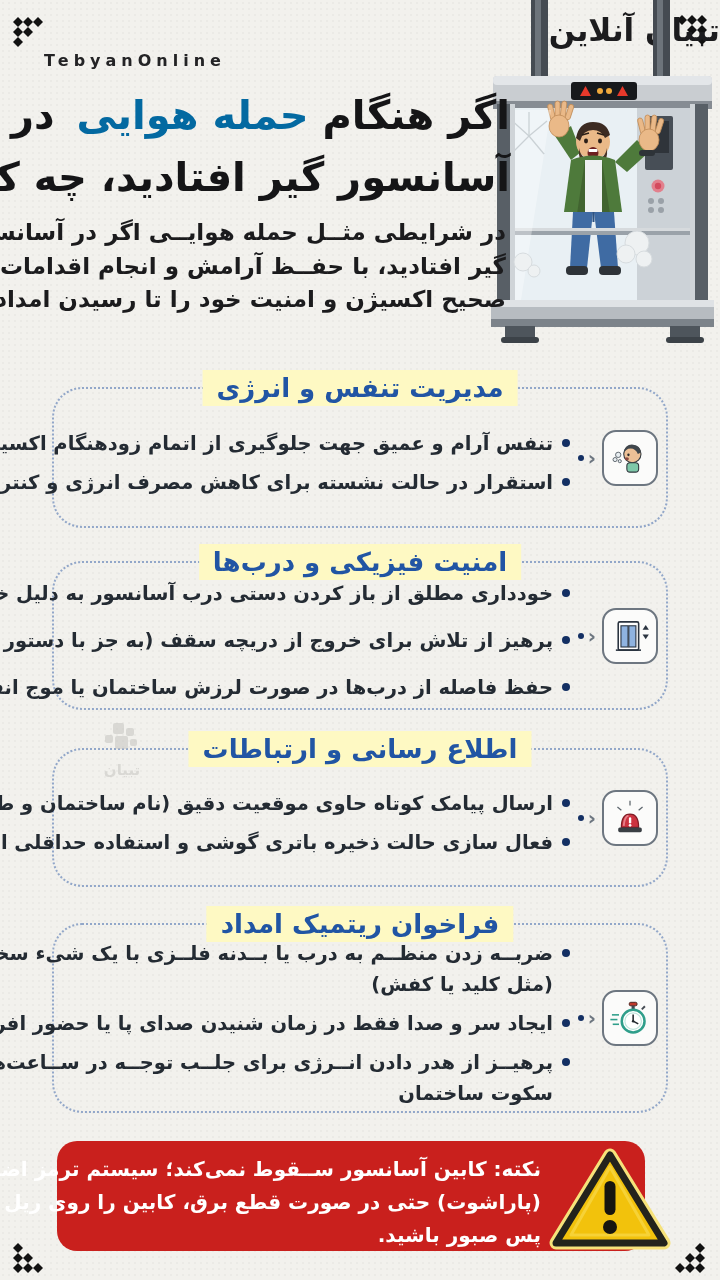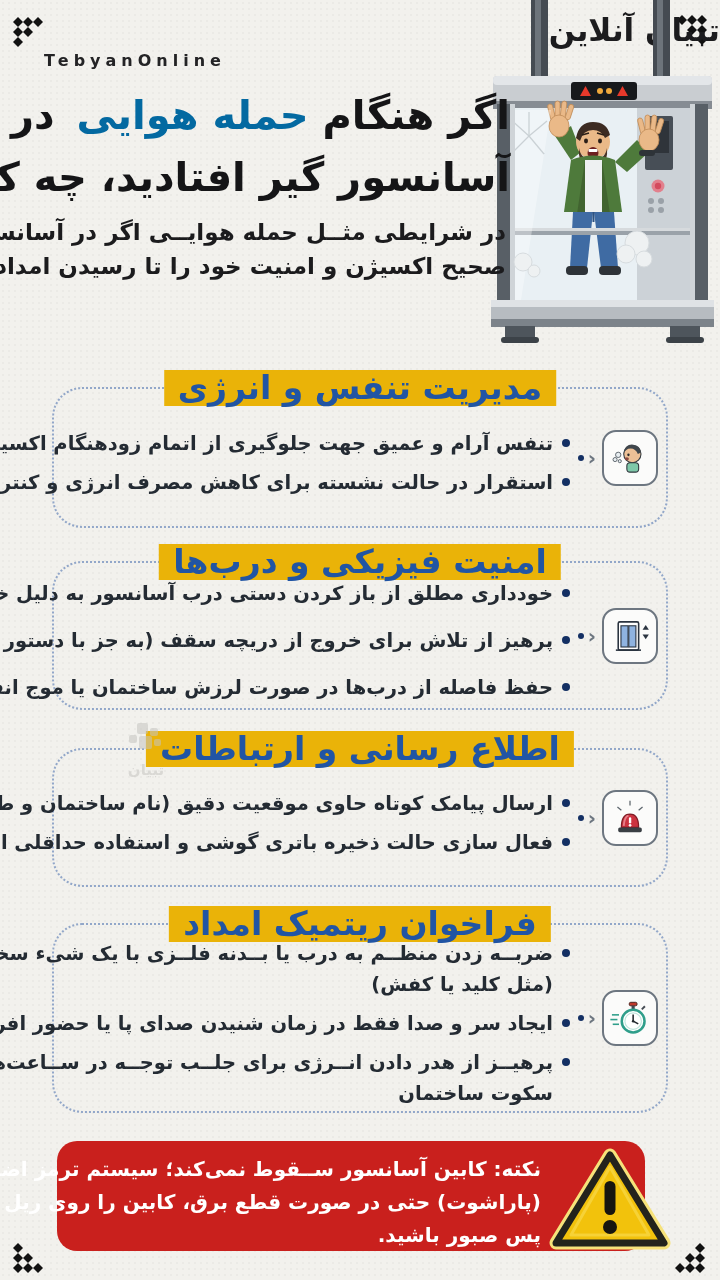--- a/index.html
+++ b/index.html
@@ -30,37 +30,37 @@
          font-weight:bold;font-size:23px;line-height:33.5px;color:#1b1b1d;white-space:nowrap;}
   
   .elevator{left:487px;top:0;width:231px;height:375px;}
   .elevator svg{display:block;width:100%;height:100%;}
   
   .card{left:52px;width:616px;border:2px dotted #92a7c9;border-radius:30px;
         direction:rtl;box-sizing:border-box;
         display:flex;flex-direction:column;justify-content:center;gap:8px;
         padding:24px 96px 14px 14px;}
   .card-title{position:absolute;top:-19px;right:50%;transform:translateX(50%);
-        background:#eab308;padding:0 14px;color:#2155a4;font-size:33px;font-weight:bold;
+        background:#fef9c3;padding:0 14px;color:#2155a4;font-size:26px;font-weight:bold;
         white-space:nowrap;line-height:36px;}
   .bullet{display:flex;align-items:flex-start;direction:rtl;}
   .dot{flex:0 0 8px;width:8px;height:8px;border-radius:50%;background:#132f63;margin-top:11px;margin-left:9px;}
   .btxt{font-size:19.5px;font-weight:bold;color:#242b33;line-height:31px;text-align:right;}
   .bline{display:block;white-space:nowrap;}
   
   .chip{position:absolute;left:auto;right:8px;top:50%;transform:translateY(-50%);
         width:56px;height:56px;background:#fbfbfa;border:2px solid #6d7680;border-radius:14px;
         display:flex;align-items:center;justify-content:center;box-sizing:border-box;}
   .chip svg{width:44px;height:44px;display:block;}
   .chev{position:absolute;right:70px;top:50%;transform:translateY(-50%);
         display:flex;align-items:center;gap:4px;}
   .chev .cv{font-size:20px;color:#6d7680;font-weight:bold;line-height:20px;}
   .chev .cd{width:6px;height:6px;border-radius:50%;background:#132f63;}
   
-  .watermark{left:116px;top:722px;width:60px;text-align:center;opacity:0.55;}
+  .watermark{left:92px;top:722px;width:60px;text-align:center;opacity:0.55;}
   .watermark svg{width:38px;height:38px;display:block;margin:0 auto;}
   .wm-label{font-size:15px;font-weight:bold;color:#c5c4c0;margin-top:1px;}
   
   .note{left:57px;top:1141px;width:588px;height:110px;background:#c9201d;border-radius:20px;
         box-sizing:border-box;direction:rtl;text-align:right;color:#ffffff;font-weight:bold;
         font-size:20px;line-height:33px;padding:12px 104px 10px 14px;}
   .note .bline{white-space:nowrap;}
   .warn-tri{left:546px;top:1147px;width:128px;height:108px;}
   .warn-tri svg{display:block;width:100%;height:100%;}
 </style>
@@ -226,20 +226,21 @@
   </svg>
 </div>
 
 <div class="abs title">
   <div><span>اگر هنگام</span> <span class="hl">حمله هوایی</span> <span>در</span></div>
   <div>آسانسور گیر افتادید، چه کنید؟</div>
 </div>
 
 <div class="abs intro">
   <div>در شرایطی مثــل حمله هوایــی اگر در آسانسور</div>
+  <div>گیر افتادید، با حفــظ آرامش و انجام اقدامات</div>
   <div>صحیح اکسیژن و امنیت خود را تا رسیدن امداد</div>
 </div>
 
 <div class="abs card" style="top:387px;height:141px;">
   <div class="card-title">مدیریت تنفس و انرژی</div>
   <div class="bullet">
       <span class="dot"></span>
       <span class="btxt">
         <span class="bline">تنفس آرام و عمیق جهت جلوگیری از اتمام زودهنگام اکسیژن کابین</span>
       </span>

